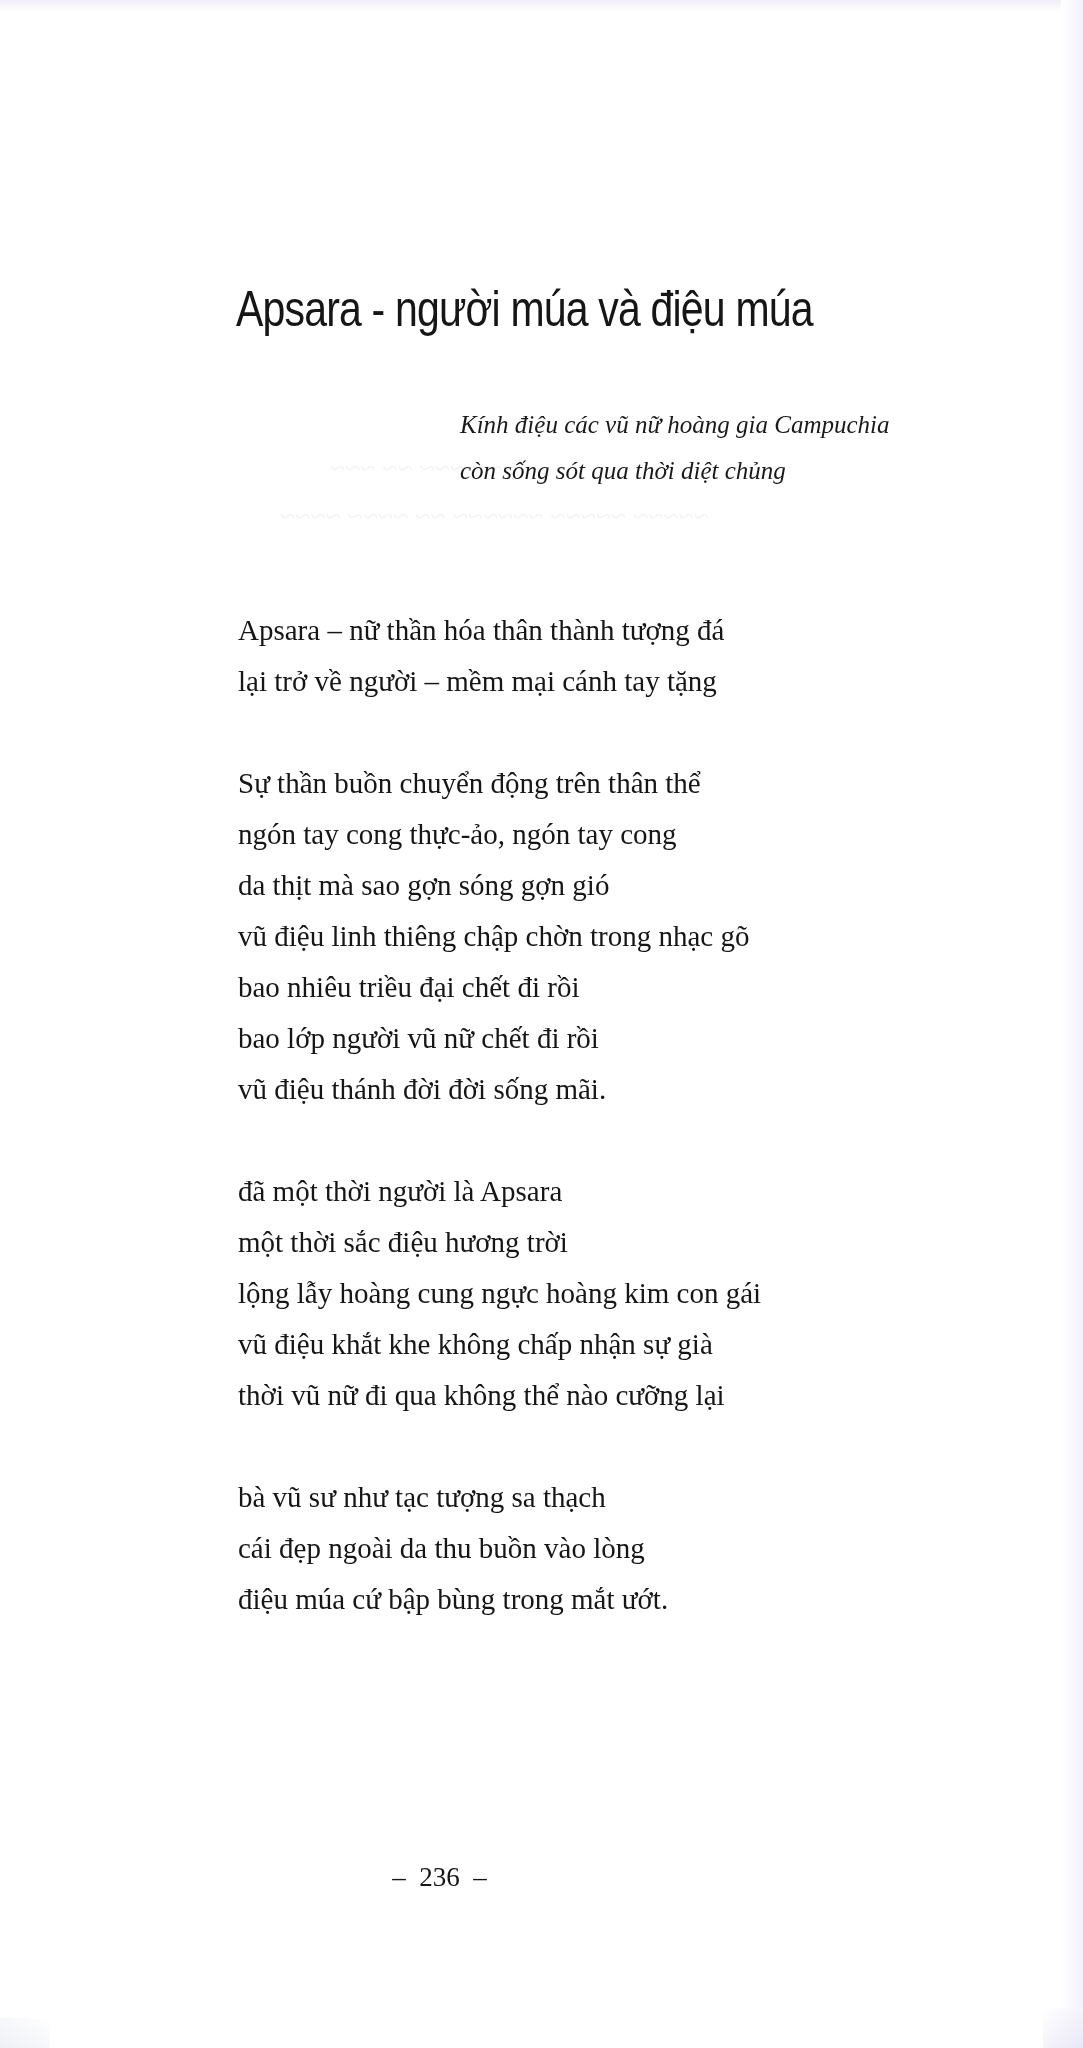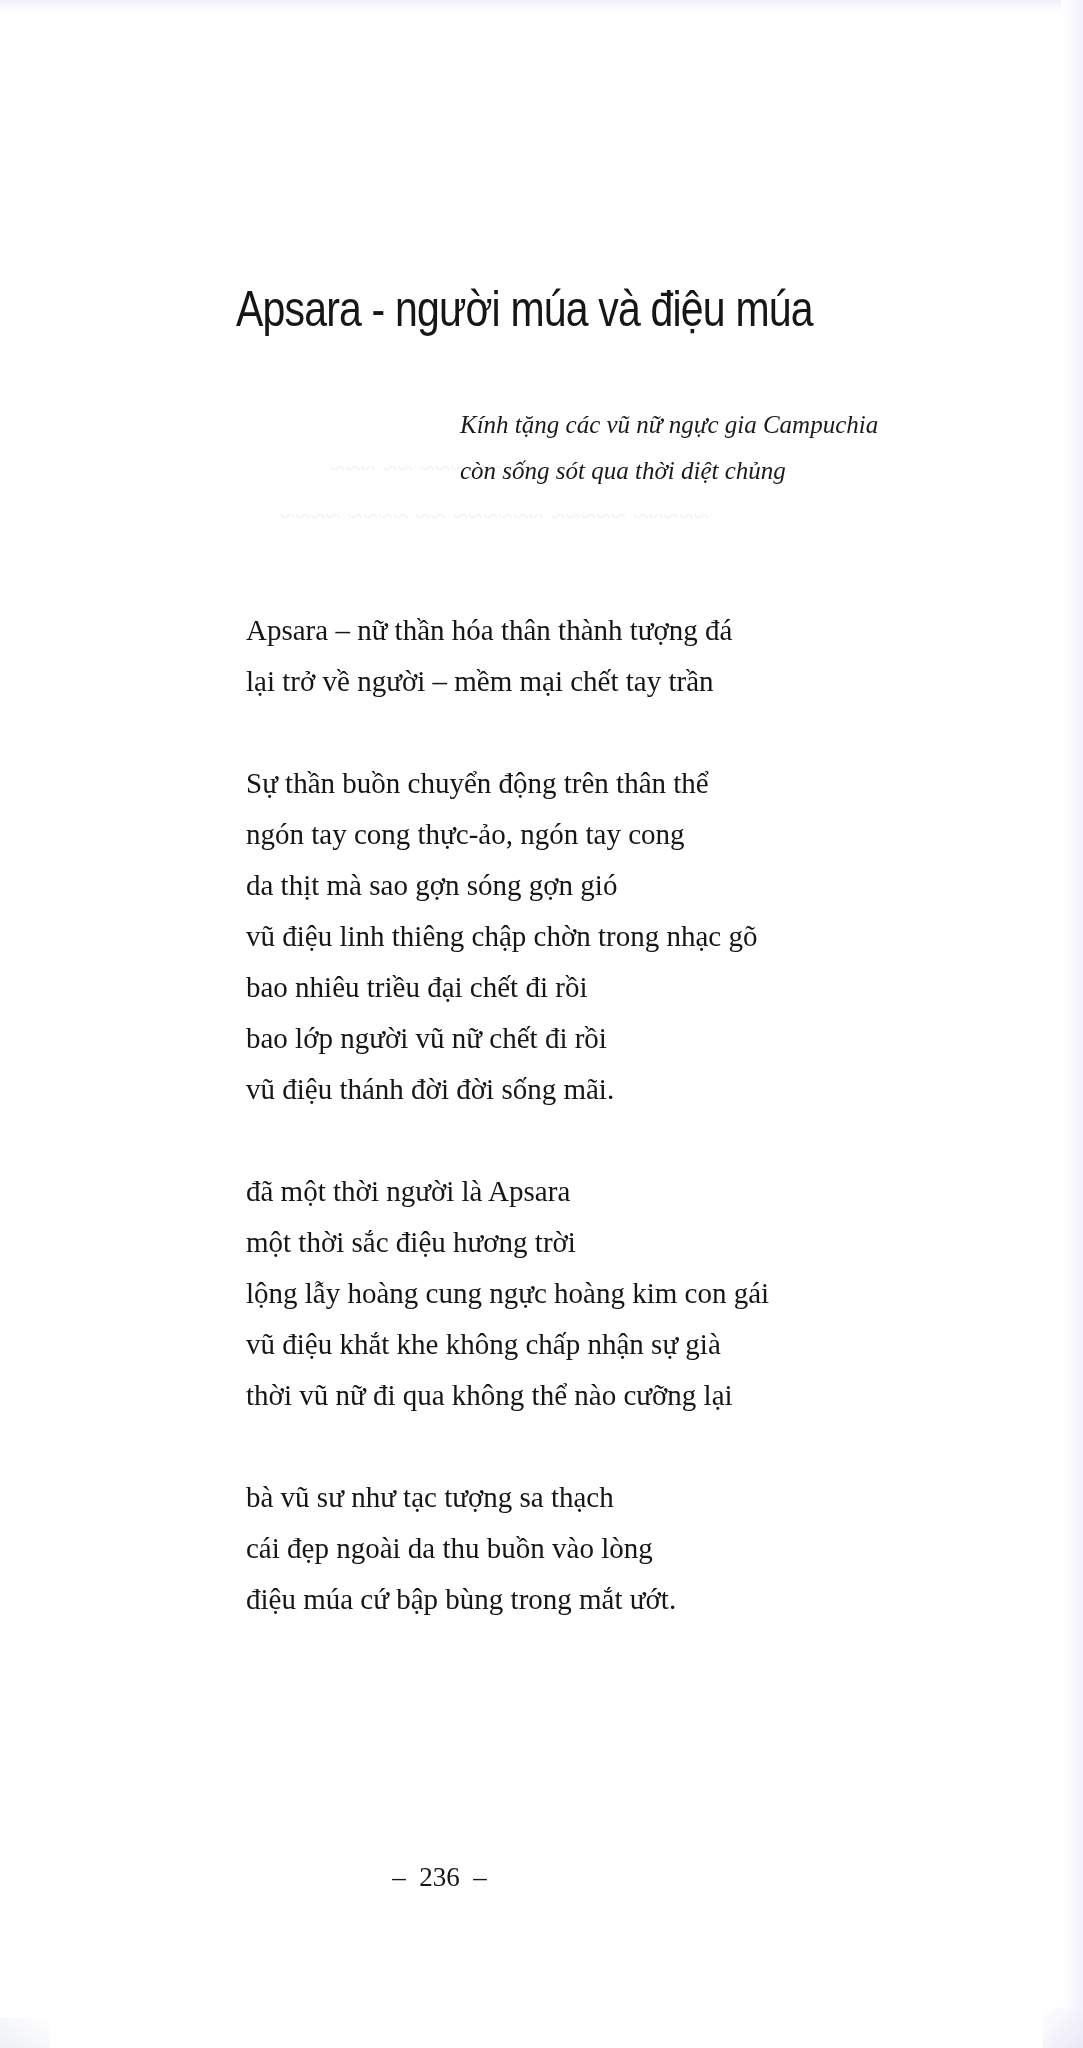--- a/index.html
+++ b/index.html
@@ -73,21 +73,21 @@
     .poem {
       position: absolute;
       left: 238px;
       top: 605px;
       font-family: "Liberation Serif", "DejaVu Serif", serif;
       font-size: 29px;
       line-height: 51px;
       color: #161616;
     }
     .stanza {
-      margin: 0 0 51px 8px;
+      margin: 0 0 51px 0;
     }
     .stanza:last-child { margin-bottom: 0; }
     .verse-line {
       display: block;
       white-space: nowrap;
     }
     .page-number {
       position: absolute;
       left: 0;
       width: 879px;
@@ -116,28 +116,28 @@
 <div class="page-tint-right"></div>
 <div class="page-tint-corner-bl"></div>
 <div class="page-tint-corner-br"></div>
 
 <div class="bleed" style="left:330px; top:452px;">~~~~ ~~~ ~~ ~~~</div>
 <div class="bleed" style="left:280px; top:500px;">~~~~~ ~~~~~ ~~~~~~ ~~ ~~~~ ~~~~</div>
 
 <h1 class="title">Apsara - người múa và điệu múa</h1>
 
 <div class="dedication">
-  <span class="dedication-line">Kính tặng các vũ nữ ngực gia Campuchia</span>
+  <span class="dedication-line">Kính điệu các vũ nữ hoàng gia Campuchia</span>
   <span class="dedication-line second">còn sống sót qua thời diệt chủng</span>
 </div>
 
 <div class="poem">
   <div class="stanza">
     <span class="verse-line">Apsara – nữ thần hóa thân thành tượng đá</span>
-    <span class="verse-line">lại trở về người – mềm mại chết tay trần</span>
+    <span class="verse-line">lại trở về người – mềm mại cánh tay tặng</span>
   </div>
   <div class="stanza">
     <span class="verse-line">Sự thần buồn chuyển động trên thân thể</span>
     <span class="verse-line">ngón tay cong thực-ảo, ngón tay cong</span>
     <span class="verse-line">da thịt mà sao gợn sóng gợn gió</span>
     <span class="verse-line">vũ điệu linh thiêng chập chờn trong nhạc gõ</span>
     <span class="verse-line">bao nhiêu triều đại chết đi rồi</span>
     <span class="verse-line">bao lớp người vũ nữ chết đi rồi</span>
     <span class="verse-line">vũ điệu thánh đời đời sống mãi.</span>
   </div>

